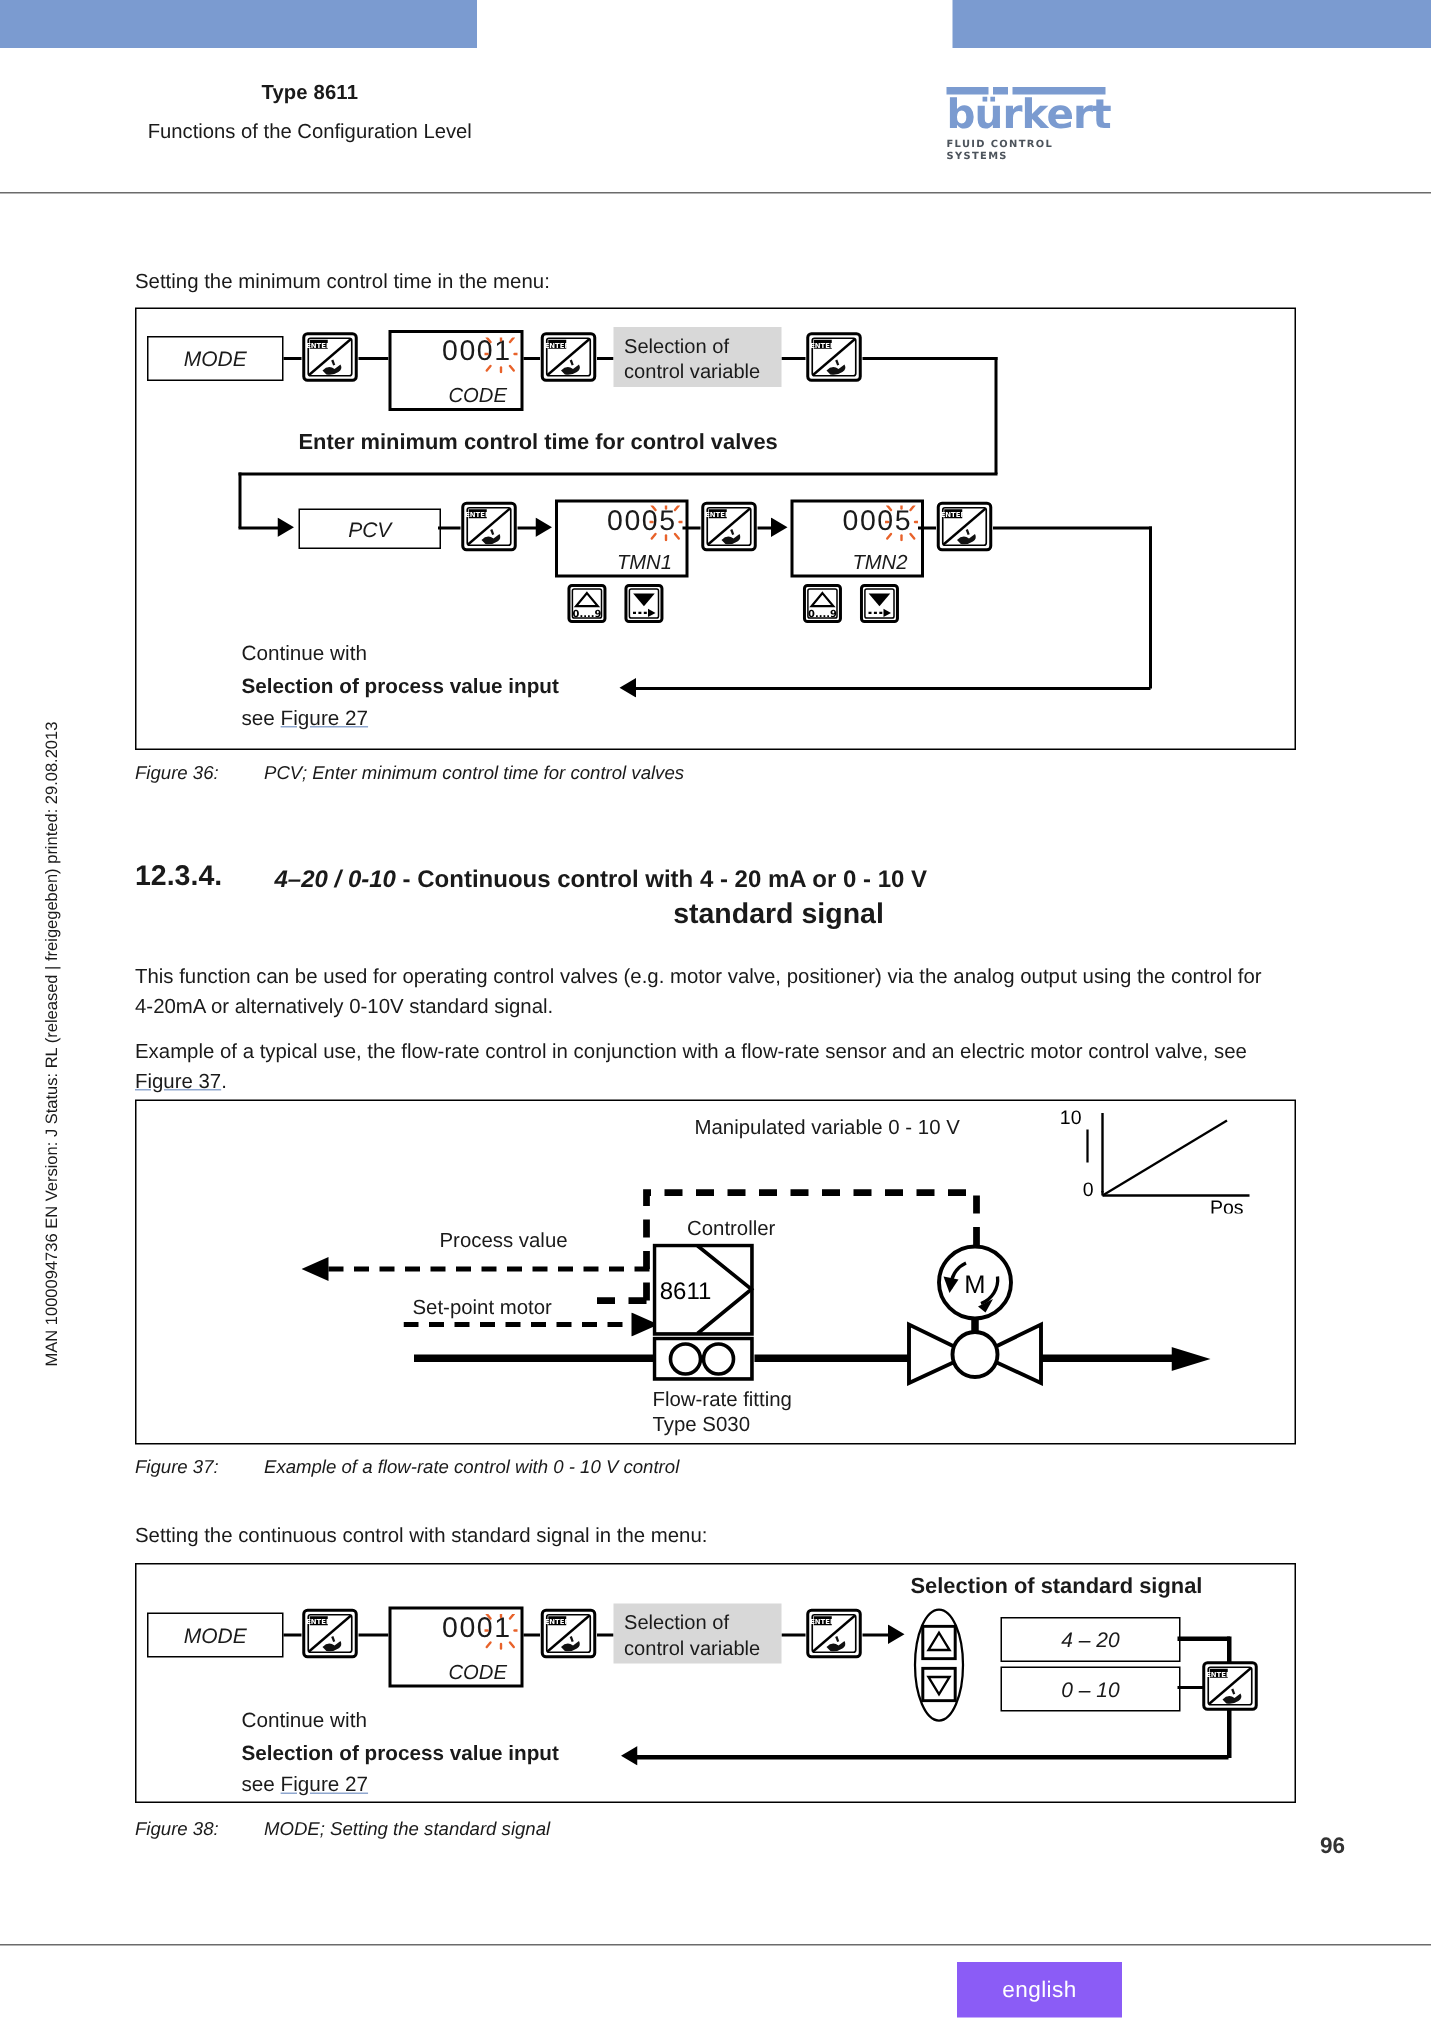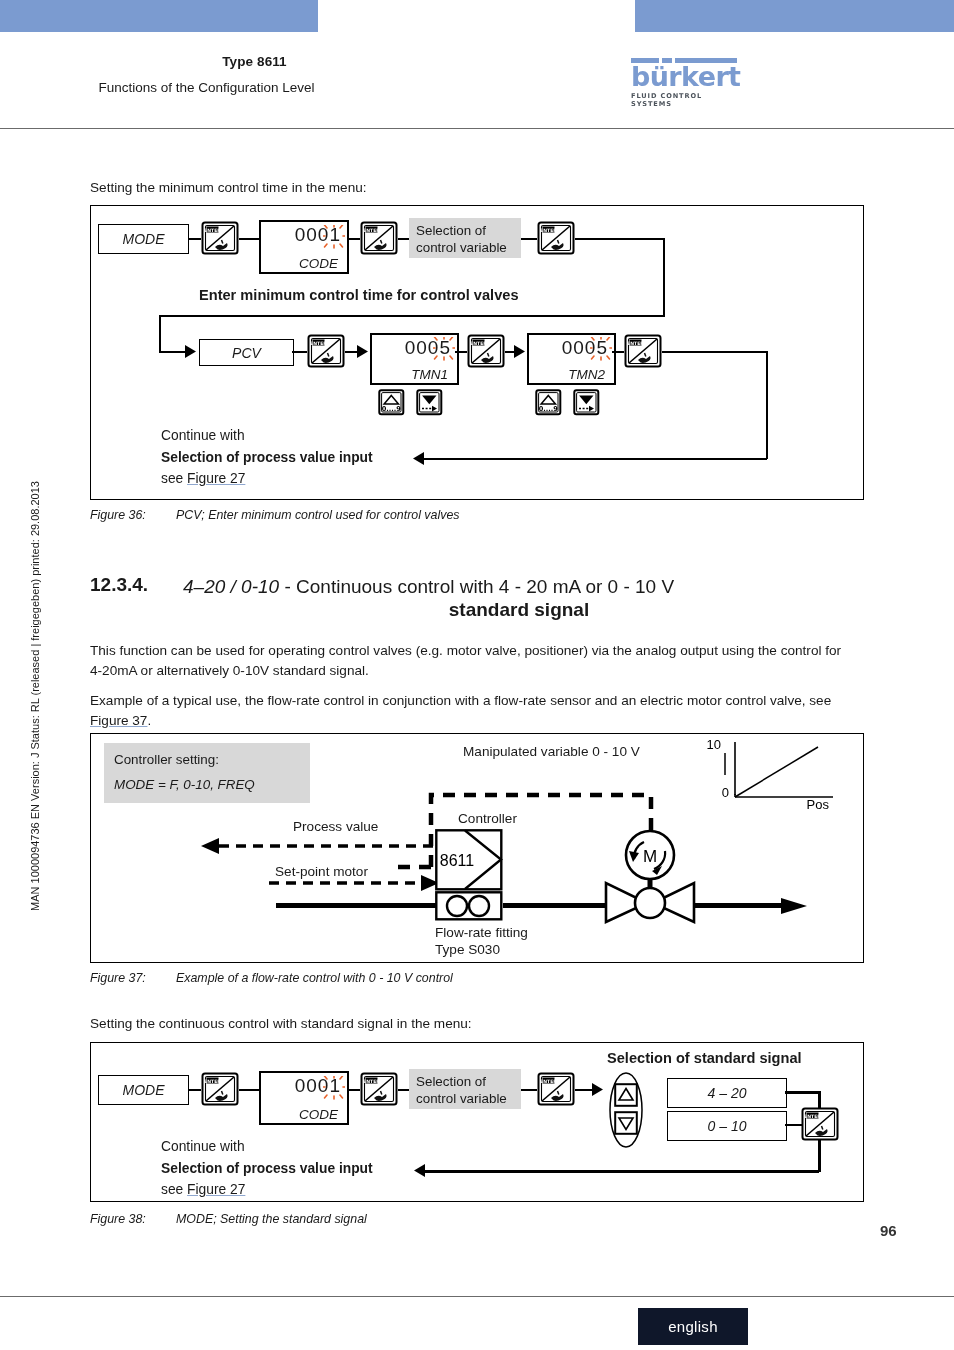--- a/index.html
+++ b/index.html
@@ -9,50 +9,50 @@
     -webkit-font-smoothing:antialiased;
   }
   .abs{position:absolute;}
 
   
   .bluebar{position:absolute;top:0;height:32px;background:#7b9bd0;}
   .bluebar.left{left:0;width:318px;}
   .bluebar.right{left:635px;width:319px;}
 
   .hdr-type{position:absolute;left:0;top:54px;width:413px;text-align:center;
-    font-size:13.5px;font-weight:bold;letter-spacing:.1px;padding-left:48px;}
+    font-size:13.5px;font-weight:bold;letter-spacing:.1px;}
   .hdr-sub{position:absolute;left:0;top:80px;width:413px;text-align:center;
     font-size:13.5px;}
 
   .logo{position:absolute;left:631px;top:58px;width:110px;}
   .logo-bar-gap{display:flex;gap:3px;}
   .logo-word{font-size:27px;font-weight:bold;color:#7b9bd0;line-height:26px;
      letter-spacing:-.6px;font-family:"DejaVu Sans",sans-serif;margin-top:1px;}
   .logo-tag{font-size:6.6px;font-weight:bold;color:#4d545c;letter-spacing:.9px;
      margin-top:2px;font-family:"DejaVu Sans",sans-serif;}
 
   .rule-top{position:absolute;left:0;top:128px;width:954px;height:1px;background:#6b6b6b;}
   .rule-bot{position:absolute;left:0;top:1296px;width:954px;height:1px;background:#6b6b6b;}
 
   .footer-lang{position:absolute;left:638px;top:1308px;width:110px;height:37px;
-    background:#0f172a;color:#fff;font-size:15px;display:flex;align-items:center;
+    background:#8b5cf6;color:#fff;font-size:15px;display:flex;align-items:center;
     justify-content:center;letter-spacing:.3px;}
   .pageno{position:absolute;left:880px;top:1222px;font-size:15px;font-weight:bold;color:#333;}
 
   .sidebar{position:absolute;left:-215px;top:690px;width:500px;
     transform:rotate(-90deg);transform-origin:center;
     font-size:11px;color:#1a1a1a;white-space:nowrap;text-align:center;}
 
   
   .body-text{position:absolute;font-size:13.6px;line-height:19.5px;color:#1a1a1a;}
   .caption{position:absolute;font-size:12.4px;font-style:italic;color:#1a1a1a;}
   .caption .num{display:inline-block;width:86px;}
   .lnk{color:#1a1a1a;text-decoration:underline;text-decoration-color:#8fa7cf;}
 
-  h2.sect{position:absolute;margin:0;font-size:19px;font-weight:normal;line-height:25px;}
+  h2.sect{position:absolute;margin:0;font-size:16px;font-weight:bold;line-height:25px;}
   .sect-num{position:absolute;font-size:19px;font-weight:bold;}
   .sect-ital{font-style:italic;}
 
   
   .figframe{position:absolute;border:1.3px solid #000;background:#fff;}
 
   
   .lbox{position:absolute;border:1.3px solid #000;background:#fff;display:flex;
     align-items:center;justify-content:center;font-style:italic;font-size:14px;}
   .dispbox{position:absolute;border:2.1px solid #000;background:#fff;}
@@ -307,40 +307,36 @@
   </div>
 
   <div style="position:absolute;left:70px;top:222px;font-size:13.8px;">Continue with</div>
   <div style="position:absolute;left:70px;top:244px;font-size:13.8px;font-weight:bold;">Selection of process value input</div>
   <div style="position:absolute;left:70px;top:265px;font-size:13.8px;">
     <span>see </span><span class="lnk">Figure 27</span>
   </div>
 </div>
 
 <div class="caption" style="left:90px;top:508px;">
-  <span class="num">Figure 36:</span><span>PCV; Enter minimum control used for control valves</span>
+  <span class="num">Figure 36:</span><span>PCV; Enter minimum control time for control valves</span>
 </div>
 
 <div class="sect-num" style="left:90px;top:574px;">12.3.4.</div>
 <h2 class="sect" style="left:183px;top:574px;width:672px;text-align:left;">
   <span class="sect-ital">4–20 / 0-10</span><span> - Continuous control with 4 - 20 mA or 0 - 10 V</span>
 </h2>
 <div style="position:absolute;left:183px;top:599px;width:672px;text-align:center;font-size:19px;font-weight:bold;">standard signal</div>
 
 <div class="body-text" style="left:90px;top:641px;width:766px;">This function can be used for operating control valves (e.g. motor valve, positioner) via the analog output using the control for 4-20mA or alternatively 0-10V standard signal.</div>
 <div class="body-text" style="left:90px;top:691px;width:766px;">
   <span>Example of a typical use, the flow-rate control in conjunction with a flow-rate sensor and an electric motor control valve, see </span><span class="lnk">Figure 37</span><span>.</span>
 </div>
 
 <div class="figframe" style="left:90px;top:733px;width:772px;height:228px;">
 
-  <div class="greybox" style="left:13px;top:9px;width:206px;height:60px;padding:8px 10px;">
-    <div style="margin-bottom:8px;">Controller setting:</div>
-    <div style="font-style:italic;">MODE = F, 0-10, FREQ</div>
-  </div>
 
   <div style="position:absolute;left:372px;top:10px;font-size:13.6px;">Manipulated variable 0 - 10 V</div>
 
   <svg class="abs" style="left:612px;top:5px;" width="140" height="70">
     <line x1="32" y1="3" x2="32" y2="58" stroke="#000" stroke-width="1.6"></line>
     <line x1="32" y1="58" x2="130" y2="58" stroke="#000" stroke-width="1.6"></line>
     <line x1="32" y1="55" x2="32" y2="56" stroke="#000" stroke-width="1.6"></line>
     <line x1="32" y1="8" x2="110" y2="58" stroke="#000" stroke-width="0"></line>
     <line x1="32" y1="58" x2="115" y2="8" stroke="#000" stroke-width="1.5"></line>
     <line x1="22" y1="14" x2="22" y2="36" stroke="#000" stroke-width="1.5"></line>

